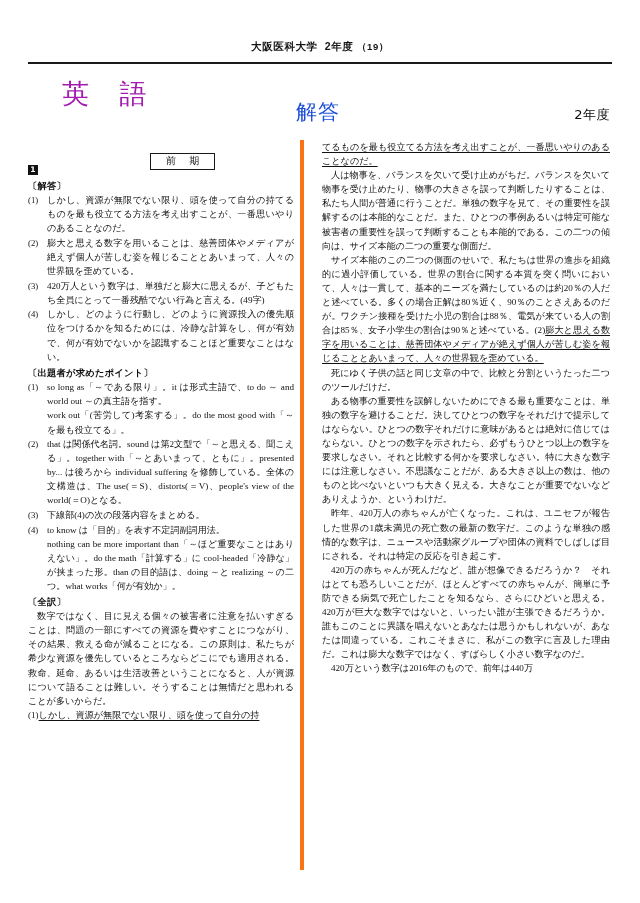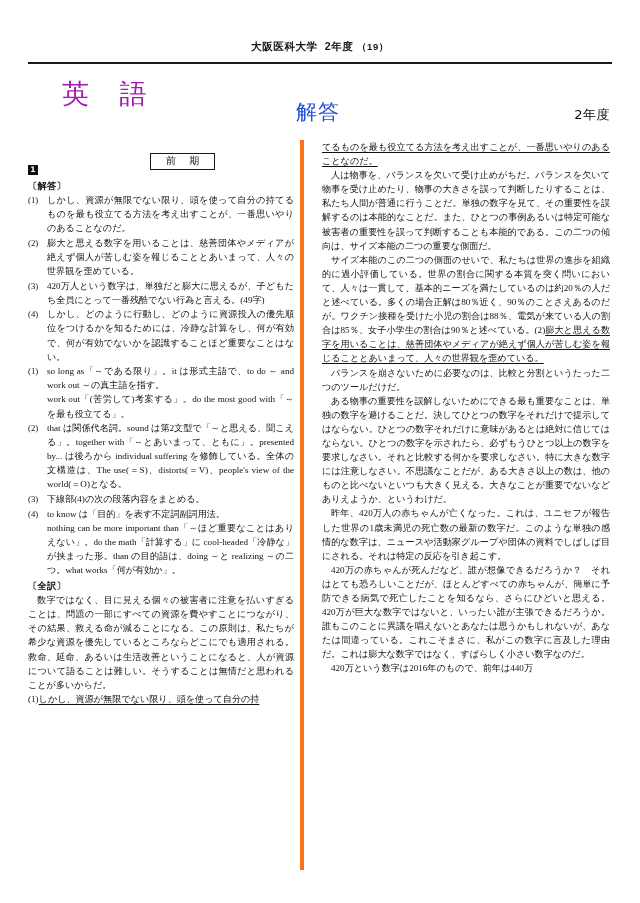--- a/index.html
+++ b/index.html
@@ -227,25 +227,26 @@
       <div class="item">
         <span class="item-num">(3)</span>
         <span class="item-body">420万人という数字は、単独だと膨大に思えるが、子どもたち全員にとって一番残酷でない行為と言える。(49字)</span>
       </div>
       <div class="item">
         <span class="item-num">(4)</span>
         <span class="item-body">しかし、どのように行動し、どのように資源投入の優先順位をつけるかを知るためには、冷静な計算をし、何が有効で、何が有効でないかを認識することほど重要なことはない。</span>
       </div>
 
       
+      <div class="section-head">〔出題者が求めたポイント〕</div>
 
       <div class="item">
         <span class="item-num">(1)</span>
         <span class="item-body">
-          <span class="sub">so long as「～である限り」。it は形式主語で、to do ～ and work out ～の真主語を指す。</span>
+          <span class="sub">so long as「～である限り」。it は形式主語で、to do ～ and world out ～の真主語を指す。</span>
           <span class="sub">work out「(苦労して)考案する」。do the most good with「～を最も役立てる」。</span>
         </span>
       </div>
 
       <div class="item">
         <span class="item-num">(2)</span>
         <span class="item-body">
           <span class="sub">that は関係代名詞。sound は第2文型で「～と思える、聞こえる」。together with「～とあいまって、ともに」。presented by... は後ろから individual suffering を修飾している。全体の文構造は、The use(＝S)、distorts(＝V)、people's view of the world(＝O)となる。</span>
         </span>
       </div>
@@ -275,21 +276,21 @@
     </div>
 
     <div class="col col-right">
 
       <p class="para noindent underline">てるものを最も役立てる方法を考え出すことが、一番思いやりのあることなのだ。</p>
 
       <p class="para">人は物事を、バランスを欠いて受け止めがちだ。バランスを欠いて物事を受け止めたり、物事の大きさを誤って判断したりすることは、私たち人間が普通に行うことだ。単独の数字を見て、その重要性を誤解するのは本能的なことだ。また、ひとつの事例あるいは特定可能な被害者の重要性を誤って判断することも本能的である。この二つの傾向は、サイズ本能の二つの重要な側面だ。</p>
 
       <p class="para"><span>サイズ本能のこの二つの側面のせいで、私たちは世界の進歩を組織的に過小評価している。世界の割合に関する本質を突く問いにおいて、人々は一貫して、基本的ニーズを満たしているのは約20％の人だと述べている。</span><span>多くの場合正解は80％近く、90％のことさえあるのだが。ワクチン接種を受けた小児の割合は88％、電気が来ている人の割合は85％、女子小学生の割合は90％と述べている。</span><span>(2)</span><span class="underline">膨大と思える数字を用いることは、慈善団体やメディアが絶えず個人が苦しむ姿を報じることとあいまって、人々の世界観を歪めている。</span></p>
 
-      <p class="para">バランスを崩さないために必要なのは、比較と分割というたった二つのツールだけだ。</p>
+      <p class="para">死にゆく子供の話と同じ文章の中で、比較と分割というたった二つのツールだけだ。</p>
       <p class="para">ある物事の重要性を誤解しないためにできる最も重要なことは、単独の数字を避けることだ。決してひとつの数字をそれだけで提示してはならない。ひとつの数字それだけに意味があるとは絶対に信じてはならない。ひとつの数字を示されたら、必ずもうひとつ以上の数字を要求しなさい。それと比較する何かを要求しなさい。特に大きな数字には注意しなさい。不思議なことだが、ある大きさ以上の数は、他のものと比べないといつも大きく見える。大きなことが重要でないなどありえようか、というわけだ。</p>
       <p class="para">昨年、420万人の赤ちゃんが亡くなった。これは、ユニセフが報告した世界の1歳未満児の死亡数の最新の数字だ。このような単独の感情的な数字は、ニュースや活動家グループや団体の資料でしばしば目にされる。それは特定の反応を引き起こす。</p>
       <p class="para">420万の赤ちゃんが死んだなど、誰が想像できるだろうか？　それはとても恐ろしいことだが、ほとんどすべての赤ちゃんが、簡単に予防できる病気で死亡したことを知るなら、さらにひどいと思える。420万が巨大な数字ではないと、いったい誰が主張できるだろうか。誰もこのことに異議を唱えないとあなたは思うかもしれないが、あなたは間違っている。これこそまさに、私がこの数字に言及した理由だ。これは膨大な数字ではなく、すばらしく小さい数字なのだ。</p>
       <p class="para">420万という数字は2016年のもので、前年は440万</p>
 
     </div>
 
   </div>
 </div>
 

